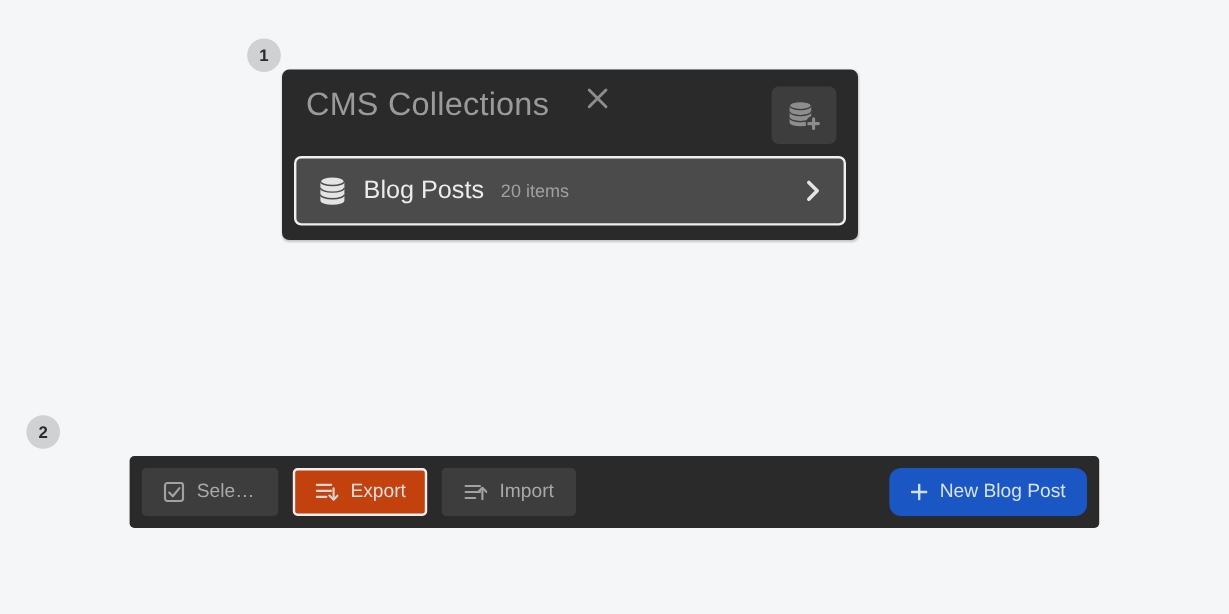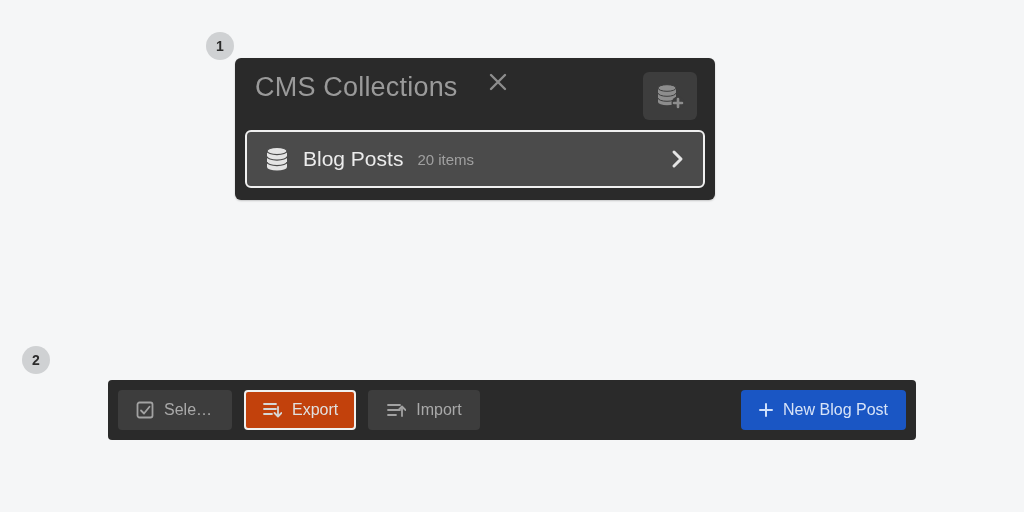--- a/index.html
+++ b/index.html
@@ -127,20 +127,21 @@
   }
   .tbtn.selected {
     border-color: #f0f0f0;
     background: #c2410c;
     color: #e0e0e0;
   }
   .tbtn.primary {
     background: #1a56c4;
     color: #d7e3f7;
     margin-left: auto;
+    border-radius: 10px;
   }
   .tbtn .label { white-space: nowrap; }
   .tbtn-select { width: 114px; overflow: hidden; }
   .tbtn-select .label { overflow: hidden; text-overflow: ellipsis; }
 
   svg { display: block; flex-shrink: 0; }
 </style>
 </head>
 <body>
 

